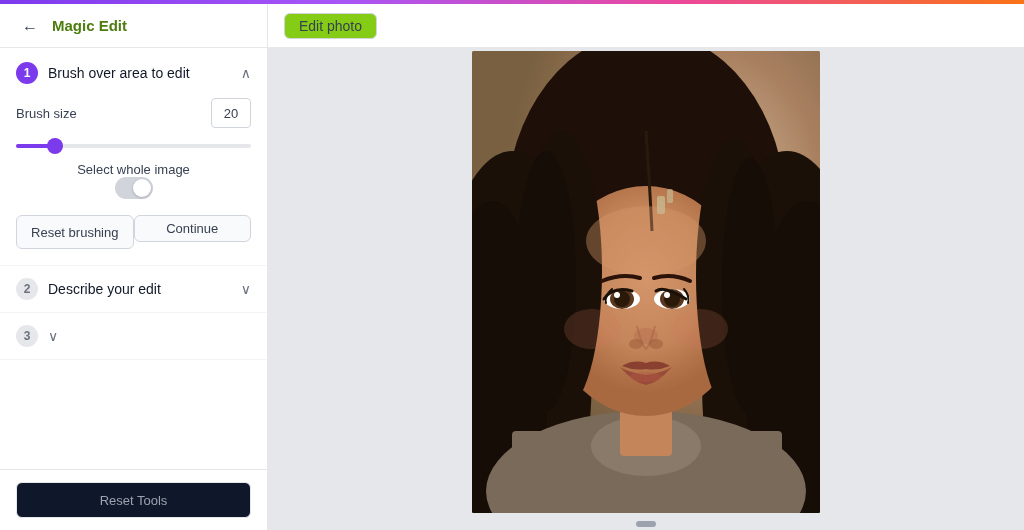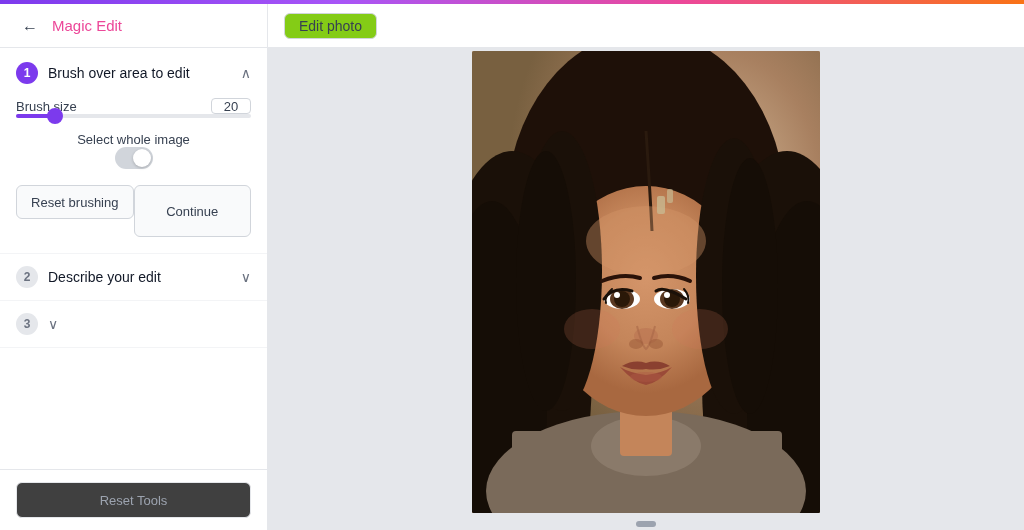--- a/index.html
+++ b/index.html
@@ -44,22 +44,22 @@
       height: 28px;
       border-radius: 50%;
       cursor: pointer;
       margin-right: 8px;
       color: #374151;
       font-size: 16px;
     }
 
     .sidebar-title {
       font-size: 15px;
-      font-weight: 400;
-      color: #ec4899;
+      font-weight: 700;
+      color: #4d7c0f;
     }
 
     .sidebar-content {
       flex: 1;
       overflow-y: auto;
       padding: 0;
     }
 
     
     .section {
@@ -107,31 +107,31 @@
 
     .section-body {
       padding: 0 16px 16px;
     }
 
     
     .brush-size-row {
       display: flex;
       align-items: center;
       justify-content: space-between;
-      margin-bottom: 0;
+      margin-bottom: 16px;
     }
 
     .brush-size-label {
       font-size: 13px;
       color: #374151;
     }
 
     .brush-size-value {
       width: 40px;
-      height: 16px;
+      height: 30px;
       border: 1px solid #d1d5db;
       border-radius: 4px;
       text-align: center;
       font-size: 13px;
       color: #374151;
       display: flex;
       align-items: center;
       justify-content: center;
     }
 
@@ -212,21 +212,21 @@
       font-size: 13px;
       color: #374151;
       cursor: pointer;
       display: flex;
       align-items: center;
       justify-content: center;
     }
 
     .btn-continue {
       flex: 1;
-      height: 52px;
+      height: 27px;
       background: #f9fafb;
       border: 1px solid #d1d5db;
       border-radius: 6px;
       font-size: 13px;
       color: #374151;
       cursor: pointer;
       display: flex;
       align-items: center;
       justify-content: center;
     }
@@ -239,21 +239,21 @@
     
     .sidebar-footer {
       padding: 12px 16px;
       border-top: 1px solid #e5e7eb;
       background: #fff;
     }
 
     .reset-tools-btn {
       width: 100%;
       height: 36px;
-      background: #404040;
+      background: #0f172a;
       border: 1px solid #e5e7eb;
       border-radius: 6px;
       font-size: 13px;
       color: #9ca3af;
       cursor: pointer;
       display: flex;
       align-items: center;
       justify-content: center;
     }
 

